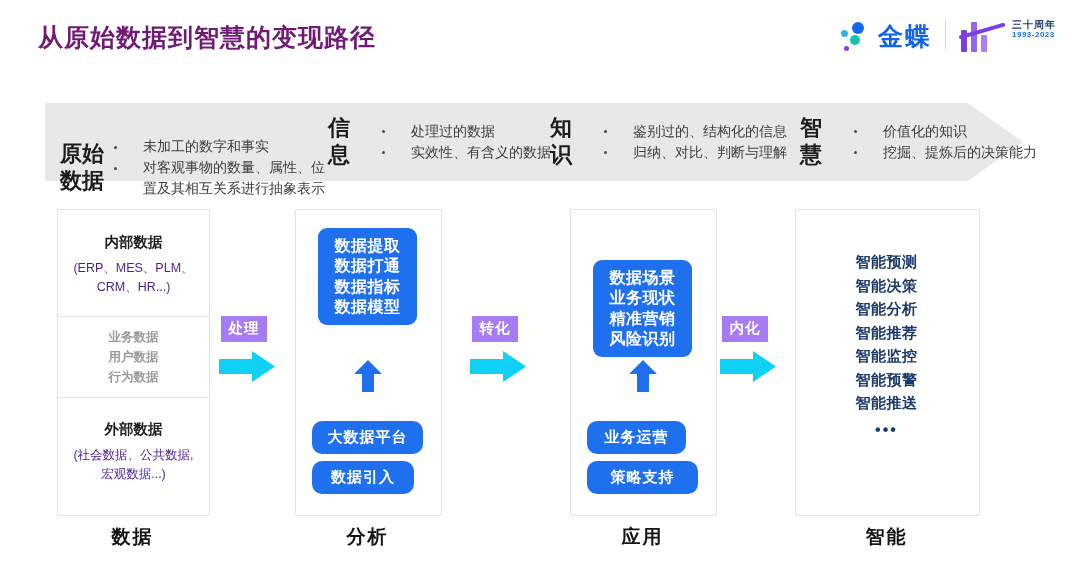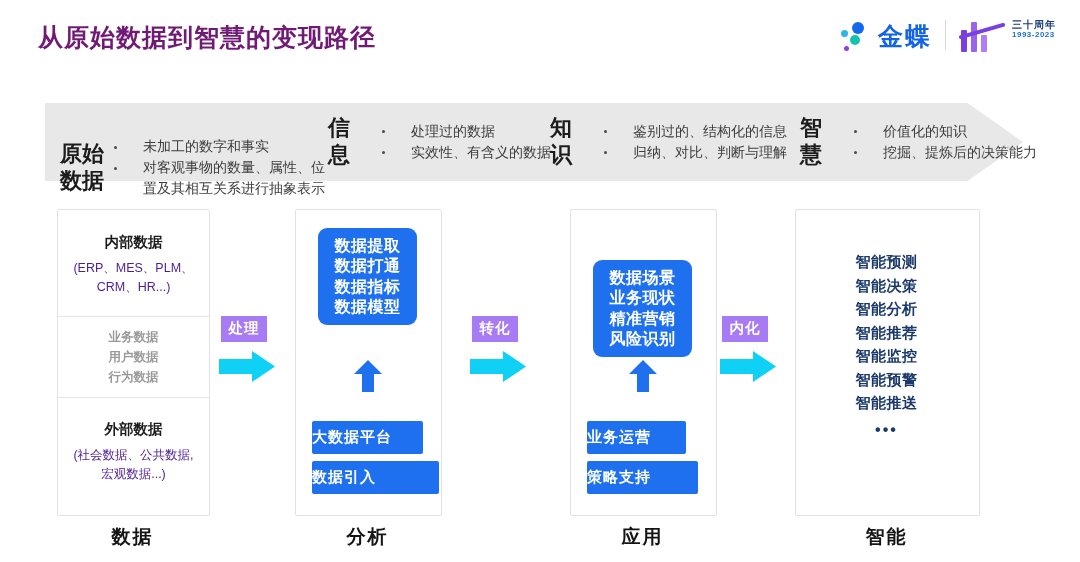--- a/index.html
+++ b/index.html
@@ -89,26 +89,26 @@
 
   .bluebox{
     position:absolute;background:#1f70ee;border-radius:9px;color:#fff;
     display:flex;align-items:center;justify-content:center;flex-direction:column;
     font-size:16px;font-weight:bold;line-height:1.26;letter-spacing:0.5px;
   }
   .bb2{left:318px;top:228px;width:99px;height:97px;}
   .bb3{left:593px;top:228px;width:99px;height:97px;margin-top:32px;}
 
   .pill{
-    position:absolute;background:#1f70ee;border-radius:2px;color:#fff;
-    display:flex;align-items:center;
+    position:absolute;background:#1f70ee;border-radius:10px;color:#fff;
+    display:flex;align-items:center;justify-content:center;
     font-size:15px;font-weight:bold;letter-spacing:1px;
   }
   .p2a{left:312px;top:421px;width:111px;height:33px;}
-  .p2b{left:312px;top:461px;width:127px;height:33px;}
+  .p2b{left:312px;top:461px;width:102px;height:33px;}
   .p3a{left:587px;top:421px;width:99px;height:33px;}
   .p3b{left:587px;top:461px;width:111px;height:33px;}
 
   .uparrow{position:absolute;width:30px;height:32px;}
   .uparrow svg{display:block;}
   .ua2{left:353px;top:360px;}
   .ua3{left:628px;top:360px;}
 
   .ailist{position:absolute;left:795px;top:250px;width:183px;text-align:center;}
   .ailist div{

